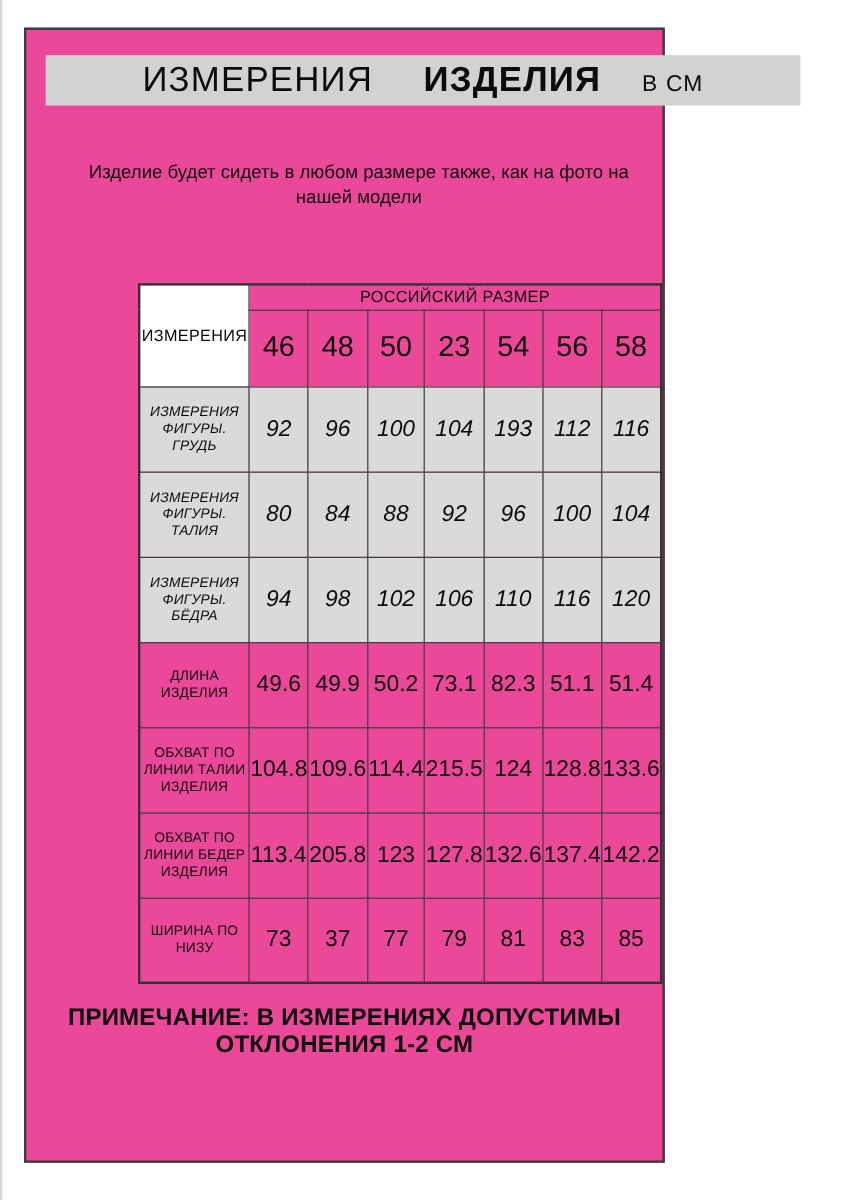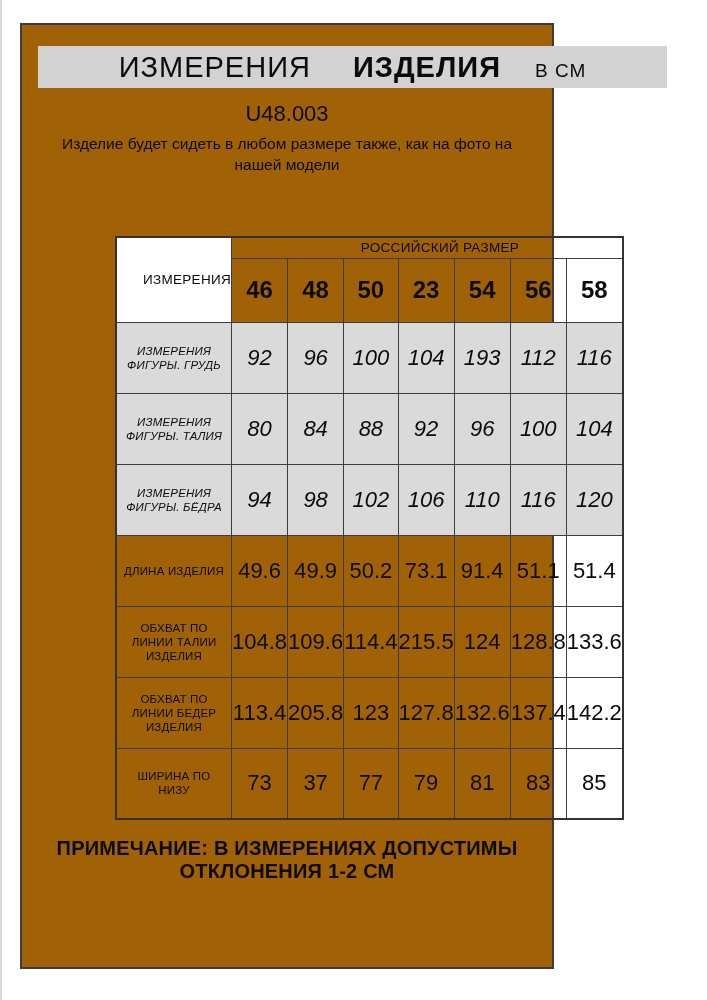--- a/index.html
+++ b/index.html
@@ -3,79 +3,78 @@
 <meta charset="utf-8">
 <style>
   html,body{margin:0;padding:0;}
   body{
     width:707px;height:1000px;position:relative;background:#ffffff;
     font-family:"Liberation Sans", sans-serif;color:#0b0b0b;overflow:hidden;
   }
   .scan-edge{position:absolute;left:0;top:0;width:2px;height:1000px;background:#d9d9d9;}
   .frame{
     position:absolute;left:20px;top:23px;width:534px;height:946px;
-    border:2px solid #3c3c3c;box-sizing:border-box;background:#a16207;
+    border:2px solid #3c3c3c;box-sizing:border-box;background:#ec4899;
   }
   .title-bar{
     position:absolute;left:16px;top:21px;width:629px;height:42px;
     background:#d2d2d2;display:flex;justify-content:center;align-items:baseline;
     padding-top:5px;box-sizing:border-box;
   }
   .title-w1{font-size:29px;font-weight:normal;letter-spacing:1px;}
   .title-w2{font-size:29px;font-weight:bold;letter-spacing:1px;margin-left:42px;}
   .title-unit{font-size:19px;font-weight:normal;margin-left:34px;letter-spacing:1px;text-align:center;}
   .article{
     position:absolute;left:0;top:76px;width:100%;text-align:center;
     font-size:22px;font-weight:normal;
   }
   .subtitle{
-    position:absolute;left:0;top:108px;width:100%;text-align:center;
+    position:absolute;left:12px;top:108px;width:100%;text-align:center;
     font-size:15.5px;line-height:21px;white-space:pre-line;
   }
   table.size-table{
     position:absolute;left:93px;top:211px;border-collapse:collapse;
     border:2px solid #333333;table-layout:fixed;
   }
   .size-table th,.size-table td{
     border:1px solid #3d3d3d;text-align:center;vertical-align:middle;
     padding:0;font-weight:normal;
   }
   col.c-label{width:106px;}
   col.c-size{width:53px;}
   tr.group-row{height:21px;}
-  tr.group-row th{font-size:13.5px;letter-spacing:0.3px;padding-left:26px;}
+  tr.group-row th{font-size:13.5px;letter-spacing:0.3px;}
   tr.sizes-row{height:64px;}
-  tr.sizes-row th{font-size:24px;font-weight:bold;}
+  tr.sizes-row th{font-size:24px;font-weight:normal;}
   th.corner{font-size:13.5px;letter-spacing:0.4px;background:#ffffff;}
   tbody tr{height:71px;}
   td.row-label, th.row-label{
     font-size:11.5px;letter-spacing:0.2px;white-space:pre-line;line-height:14px;
   }
-  td.val{font-size:22px;}
+  td.val{font-size:19px;}
   tr.shaded td, tr.shaded th{background:#dadada;}
   tr.shaded .row-label, tr.shaded .val{font-style:italic;}
   .note{
     position:absolute;left:0;top:812px;width:100%;text-align:center;
     font-size:20px;font-weight:bold;letter-spacing:0.2px;
   }
 </style>
 </head>
 <body>
 
 <div class="scan-edge"></div>
 
 <div class="frame">
 
   <div class="title-bar">
     <span class="title-w1">ИЗМЕРЕНИЯ</span>
     <span class="title-w2">ИЗДЕЛИЯ</span>
     <span class="title-unit">В СМ</span>
   </div>
 
-  <div class="article">U48.003</div>
 
   <div class="subtitle">Изделие будет сидеть в любом размере также, как на фото на
 нашей модели</div>
 
   <table class="size-table">
     <colgroup>
       <col class="c-label">
         <col class="c-size">
         <col class="c-size">
         <col class="c-size">
@@ -132,21 +131,21 @@
         <td class="val">110</td>
         <td class="val">116</td>
         <td class="val">120</td>
       </tr>
       <tr>
         <th class="row-label">ДЛИНА ИЗДЕЛИЯ</th>
         <td class="val">49.6</td>
         <td class="val">49.9</td>
         <td class="val">50.2</td>
         <td class="val">73.1</td>
-        <td class="val">91.4</td>
+        <td class="val">82.3</td>
         <td class="val">51.1</td>
         <td class="val">51.4</td>
       </tr>
       <tr>
         <th class="row-label">ОБХВАТ ПО
 ЛИНИИ ТАЛИИ
 ИЗДЕЛИЯ</th>
         <td class="val">104.8</td>
         <td class="val">109.6</td>
         <td class="val">114.4</td>

